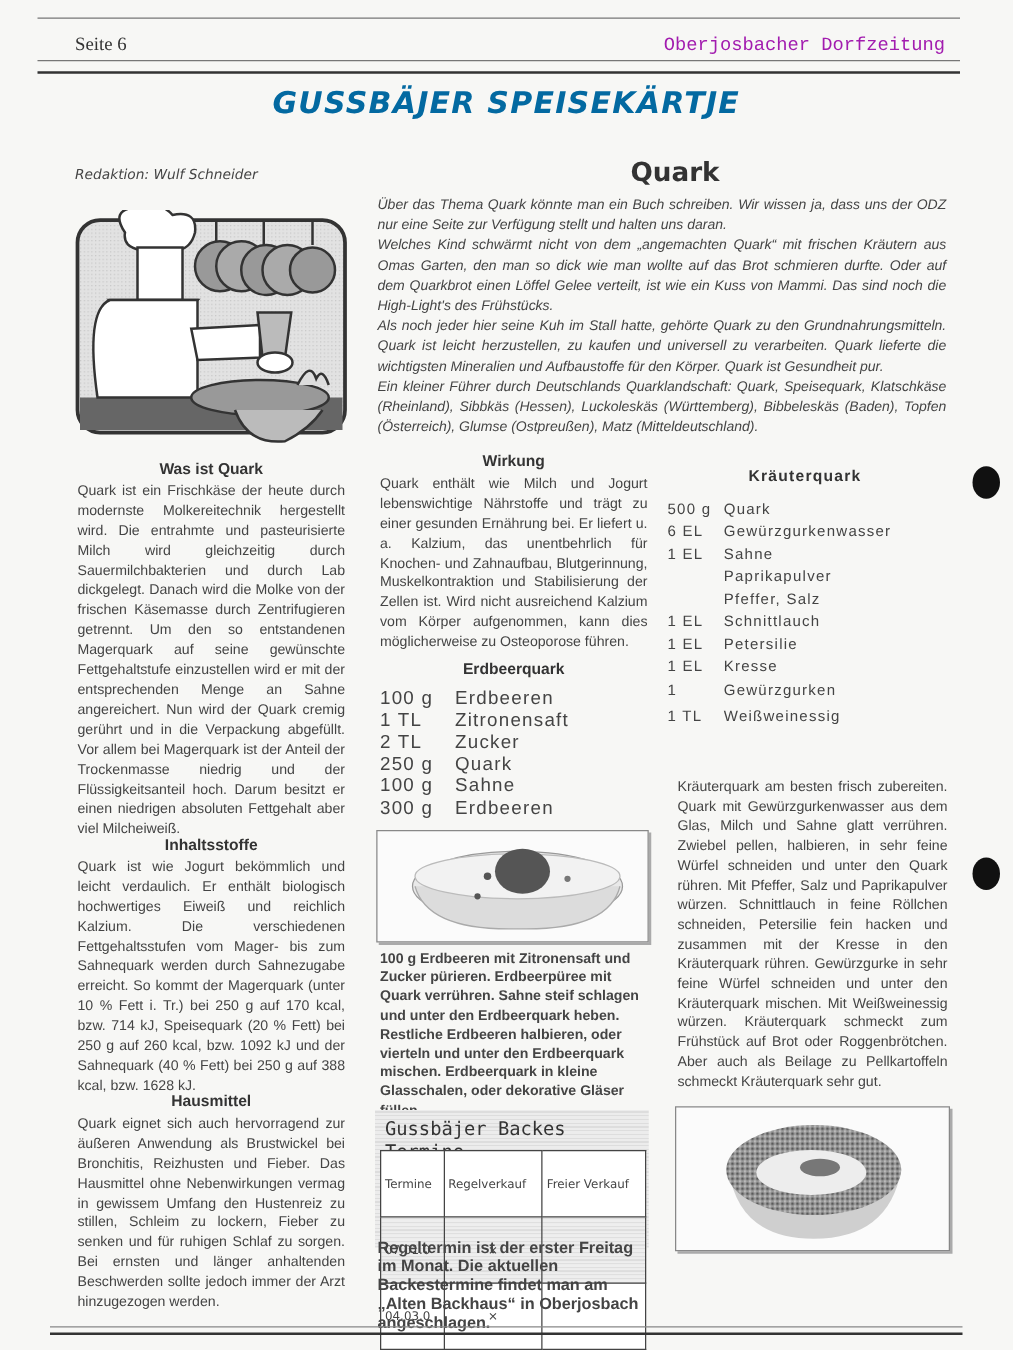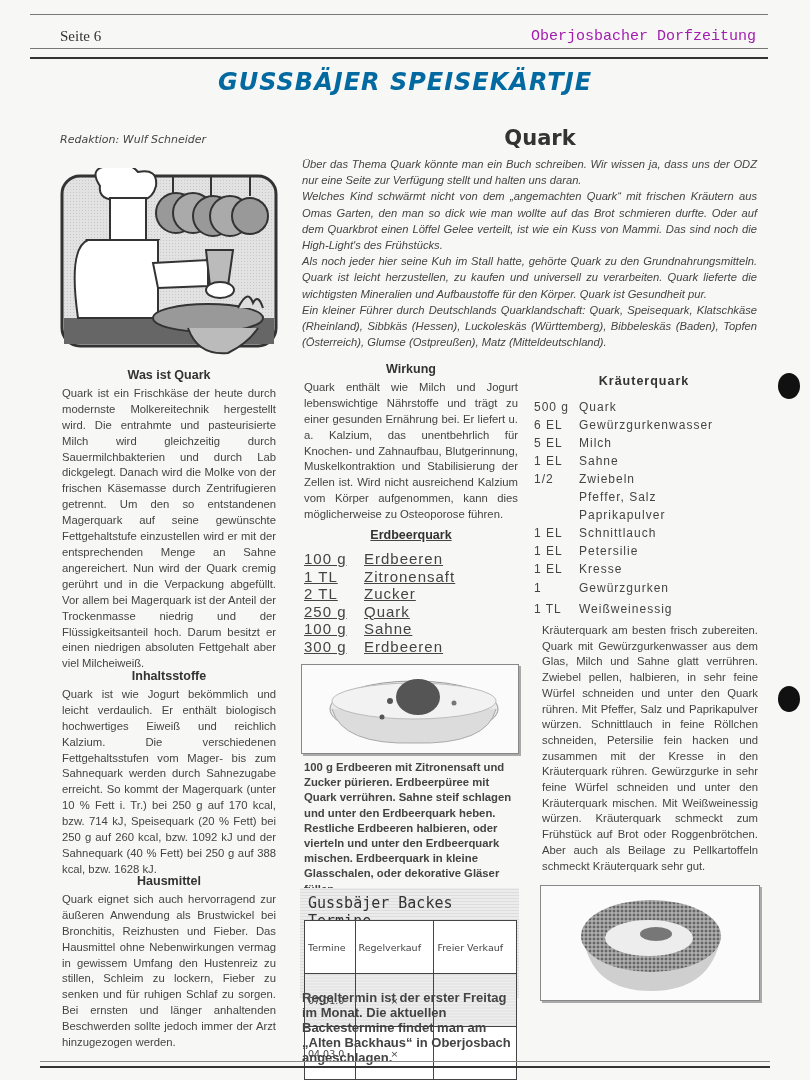--- a/index.html
+++ b/index.html
@@ -114,21 +114,21 @@
 <div class="col" style="left:62px;top:874px;width:214px;">
   <div class="h3">Hausmittel</div>
   <p>Quark eignet sich auch hervorragend zur äußeren Anwendung als Brustwickel bei Bronchitis, Reizhusten und Fieber. Das Hausmittel ohne Nebenwirkungen vermag in gewissem Umfang den Hustenreiz zu stillen, Schleim zu lockern, Fieber zu senken und für ruhigen Schlaf zu sorgen. Bei ernsten und länger anhaltenden Beschwerden sollte jedoch immer der Arzt hinzugezogen werden.</p>
 </div>
 
 <div class="col" style="left:304px;top:362px;width:214px;">
   <div class="h3">Wirkung</div>
   <p>Quark enthält wie Milch und Jogurt lebenswichtige Nährstoffe und trägt zu einer gesunden Ernährung bei. Er liefert u. a. Kalzium, das unentbehrlich für Knochen- und Zahnaufbau, Blutgerinnung, Muskelkontraktion und Stabilisierung der Zellen ist. Wird nicht ausreichend Kalzium vom Körper aufgenommen, kann dies möglicherweise zu Osteoporose führen.</p>
 </div>
 
-<div class="col" style="left:304px;top:528px;width:214px;text-decoration:underline;">
+<div class="col" style="left:304px;top:528px;width:214px;">
   <div class="h3" style="margin-bottom:6px;">Erdbeerquark</div>
   <div class="recipe">
     <div class="row">
         <span class="qty">100 g</span>
         <span>Erdbeeren</span>
       </div>
     <div class="row">
         <span class="qty">1 TL</span>
         <span>Zitronensaft</span>
       </div>
@@ -196,38 +196,30 @@
   <div class="recipe2">
     <div class="row">
         <span class="qty">500 g</span>
         <span>Quark</span>
       </div>
     <div class="row">
         <span class="qty">6 EL</span>
         <span>Gewürzgurkenwasser</span>
       </div>
     <div class="row">
-        <span class="qty">5 EL</span>
-        <span>Milch</span>
-      </div>
-    <div class="row">
         <span class="qty">1 EL</span>
         <span>Sahne</span>
       </div>
     <div class="row">
-        <span class="qty">1/2</span>
-        <span>Zwiebeln</span>
+        <span class="qty"></span>
+        <span>Paprikapulver</span>
       </div>
     <div class="row">
         <span class="qty"></span>
         <span>Pfeffer, Salz</span>
-      </div>
-    <div class="row">
-        <span class="qty"></span>
-        <span>Paprikapulver</span>
       </div>
     <div class="row">
         <span class="qty">1 EL</span>
         <span>Schnittlauch</span>
       </div>
     <div class="row">
         <span class="qty">1 EL</span>
         <span>Petersilie</span>
       </div>
     <div class="row">

